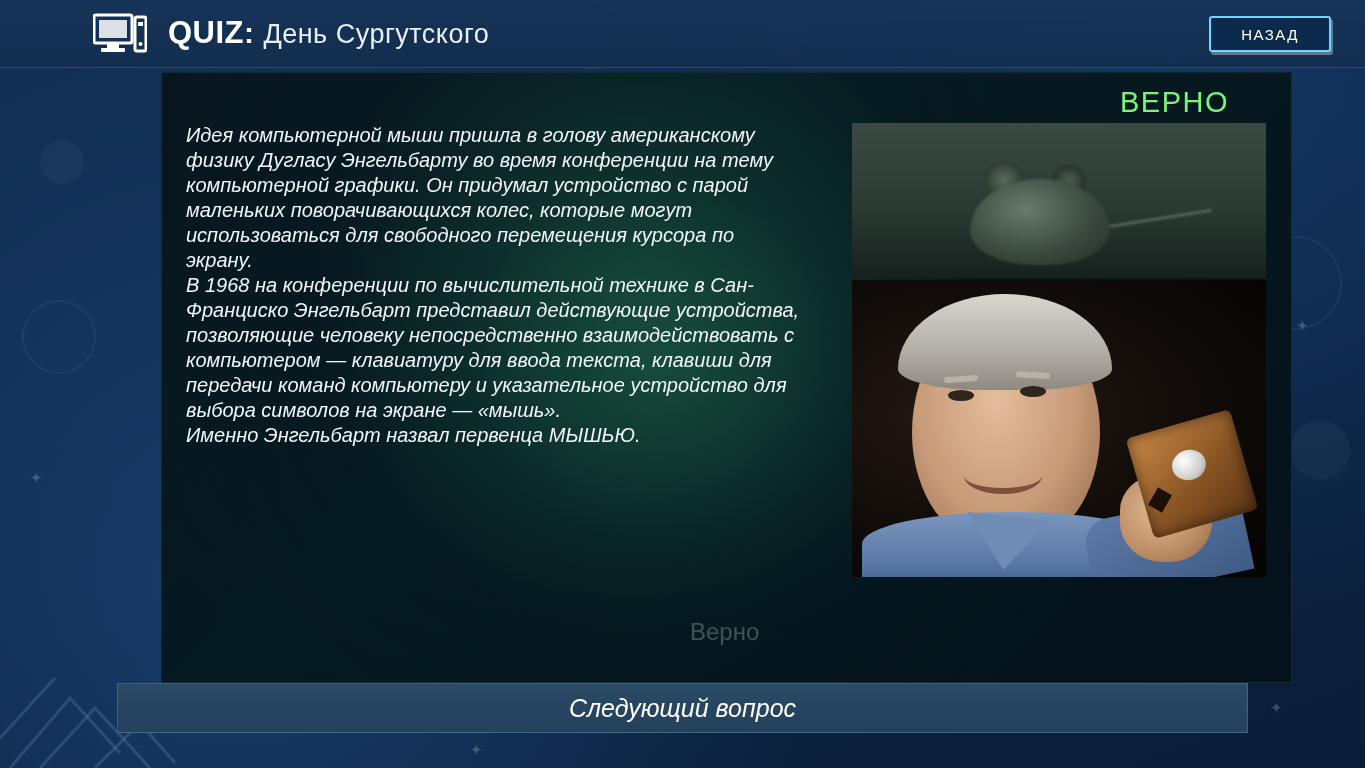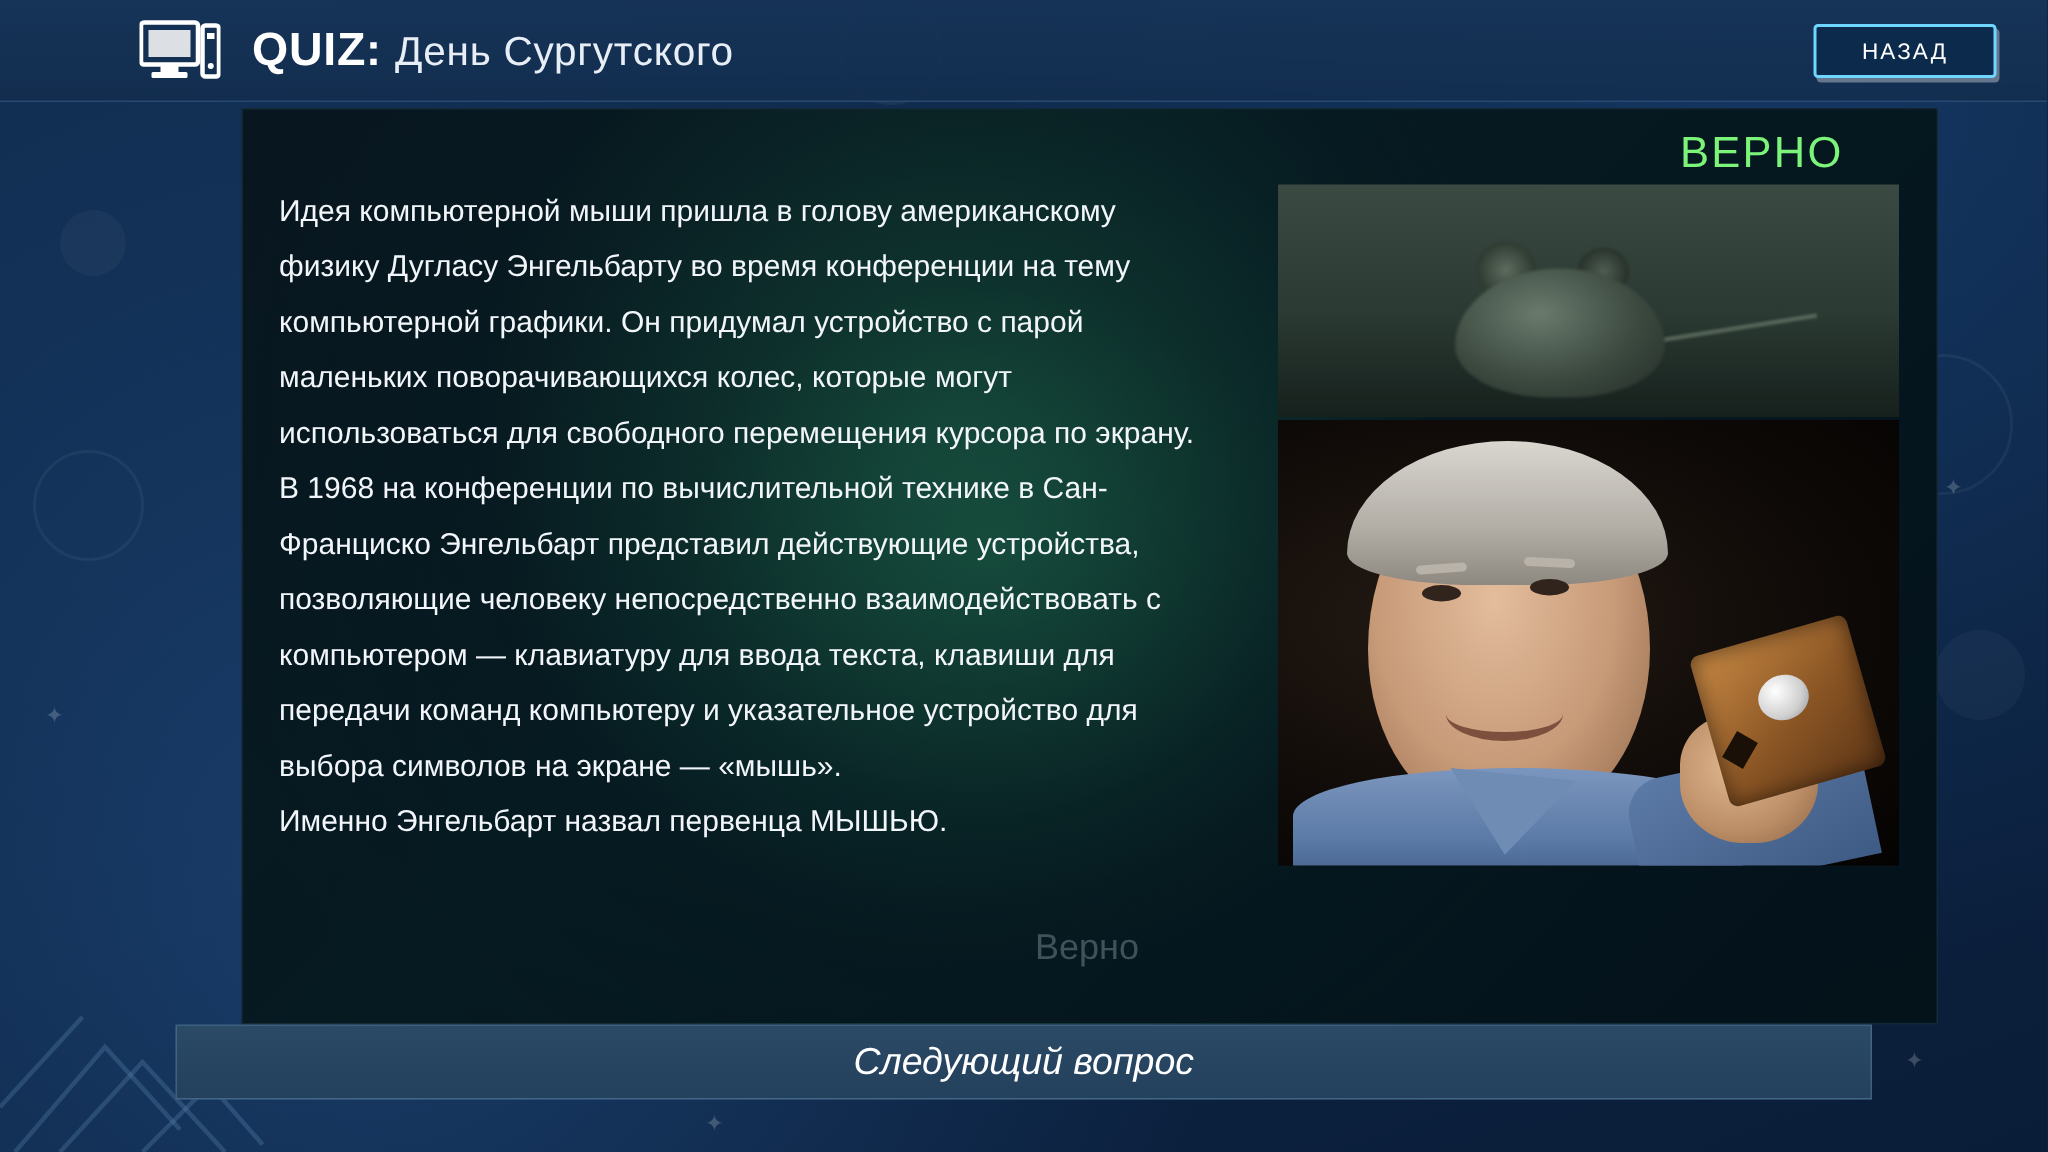--- a/index.html
+++ b/index.html
@@ -146,22 +146,23 @@
     color: #7cf47a;
     letter-spacing: 1.5px;
   }
 
   #answer-text {
     position: absolute;
     left: 24px;
     top: 50px;
     width: 620px;
     font-size: 20px;
-    line-height: 37px;
+    line-height: 25px;
     color: #f2f6fa;
+    font-style: italic;
   }
   #answer-text p {
     margin: 0;
   }
 
   #ghost-word {
     position: absolute;
     left: 528px;
     top: 545px;
     font-size: 24px;

